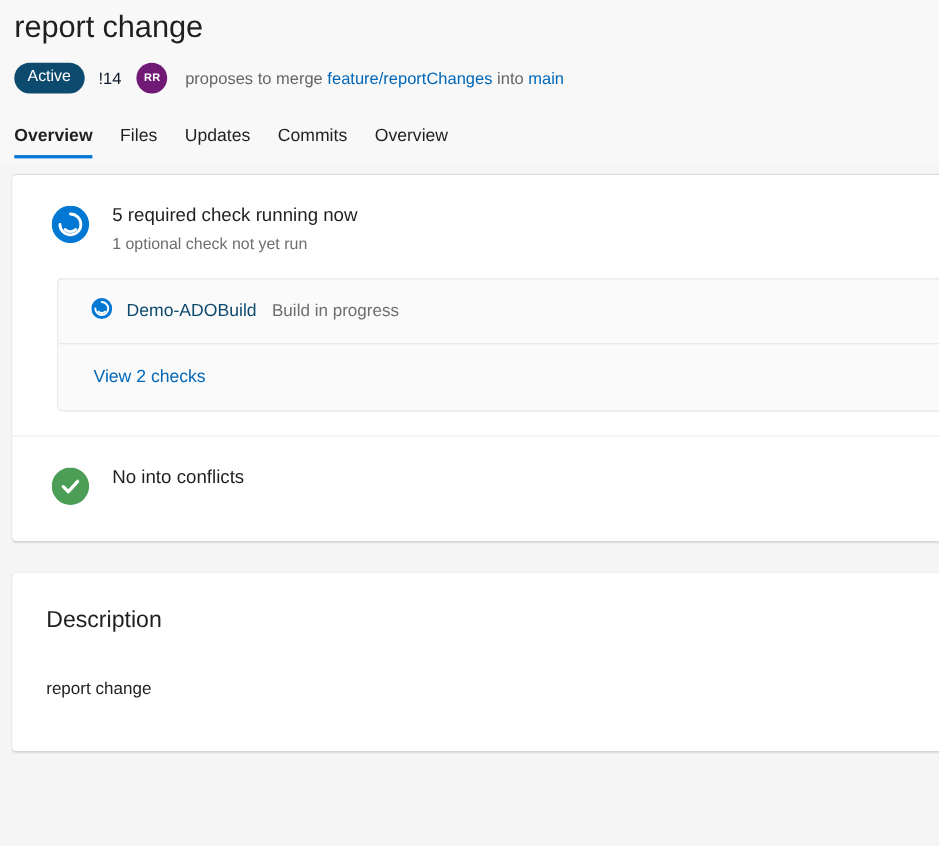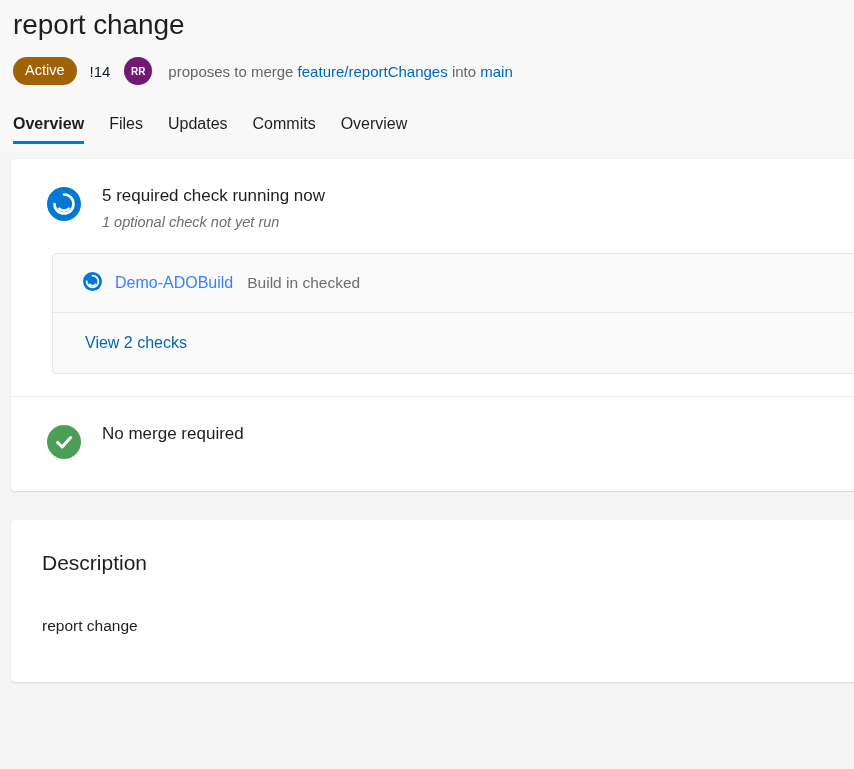--- a/index.html
+++ b/index.html
@@ -28,21 +28,21 @@
     padding-top: 8px;
     letter-spacing: -0.1px;
   }
   .subtitle-row {
     display: flex;
     align-items: center;
     margin-top: 15px;
     height: 28px;
   }
   .status-badge {
-    background: #a16207;
+    background: #0c4a6e;
     color: #ffffff;
     font-size: 14.5px;
     line-height: 1;
     padding: 6px 12px 7px 12px;
     border-radius: 14px;
     display: inline-block;
     white-space: nowrap;
   }
   .pr-id {
     color: #0f172a;
@@ -140,41 +140,40 @@
   .status-title {
     font-size: 17px;
     color: #1f1f1f;
     line-height: 22px;
   }
   .status-sub {
     font-size: 14.5px;
     color: #6e6e6e;
     margin-top: 6px;
     line-height: 18px;
-    font-style: italic;
   }
 
   .checks-panel {
     margin: 22px 0 0 41px;
     border: 1px solid #e6e6e6;
     border-radius: 4px;
     background: #fafafa;
     width: 806px;
     box-sizing: border-box;
   }
   .check-row {
     display: flex;
     align-items: center;
     height: 58px;
     padding-left: 30px;
     border-bottom: 1px solid #e6e6e6;
   }
   .check-name {
     font-size: 16px;
-    color: #3b82f6;
+    color: #0c4a6e;
     margin-left: 13px;
   }
   .check-state {
     font-size: 15.5px;
     color: #6e6e6e;
     margin-left: 14px;
   }
   .panel-footer {
     height: 60px;
     display: flex;
@@ -268,40 +267,40 @@
       <div class="checks-panel">
         <div class="check-row">
           <span>
             <svg width="19" height="19" viewBox="0 0 34 34">
               <circle cx="17" cy="17" r="17" fill="#0078d4"></circle>
               <path d="M17 6.5 A10.5 10.5 0 1 1 6.5 17" fill="none" stroke="#ffffff" stroke-width="3.2" stroke-linecap="round"></path>
               <path d="M11.5 22 A7.5 7.5 0 0 0 22.5 22" fill="none" stroke="#ffffff" stroke-width="3.2" stroke-linecap="round"></path>
             </svg>
           </span>
           <span class="check-name">Demo-ADOBuild</span>
-          <span class="check-state">Build in checked</span>
+          <span class="check-state">Build in progress</span>
         </div>
         <div class="panel-footer">
           <span class="link">View 2 checks</span>
         </div>
       </div>
     </div>
 
     <div class="card-divider"></div>
 
     <div class="conflicts-section">
       <div class="status-row">
         <span class="status-icon">
           <svg width="34" height="34" viewBox="0 0 34 34">
             <circle cx="17" cy="17" r="17" fill="#4c9d55"></circle>
             <path d="M10.5 17.4 L15.2 22 L23.6 12.6" fill="none" stroke="#ffffff" stroke-width="3" stroke-linecap="round" stroke-linejoin="round"></path>
           </svg>
         </span>
         <div class="status-text">
-          <div class="status-title">No merge required</div>
+          <div class="status-title">No into conflicts</div>
         </div>
       </div>
     </div>
 
   </div>
 
   <div class="card desc-card">
     <div class="desc-title">Description</div>
     <div class="desc-body">report change</div>
   </div>

